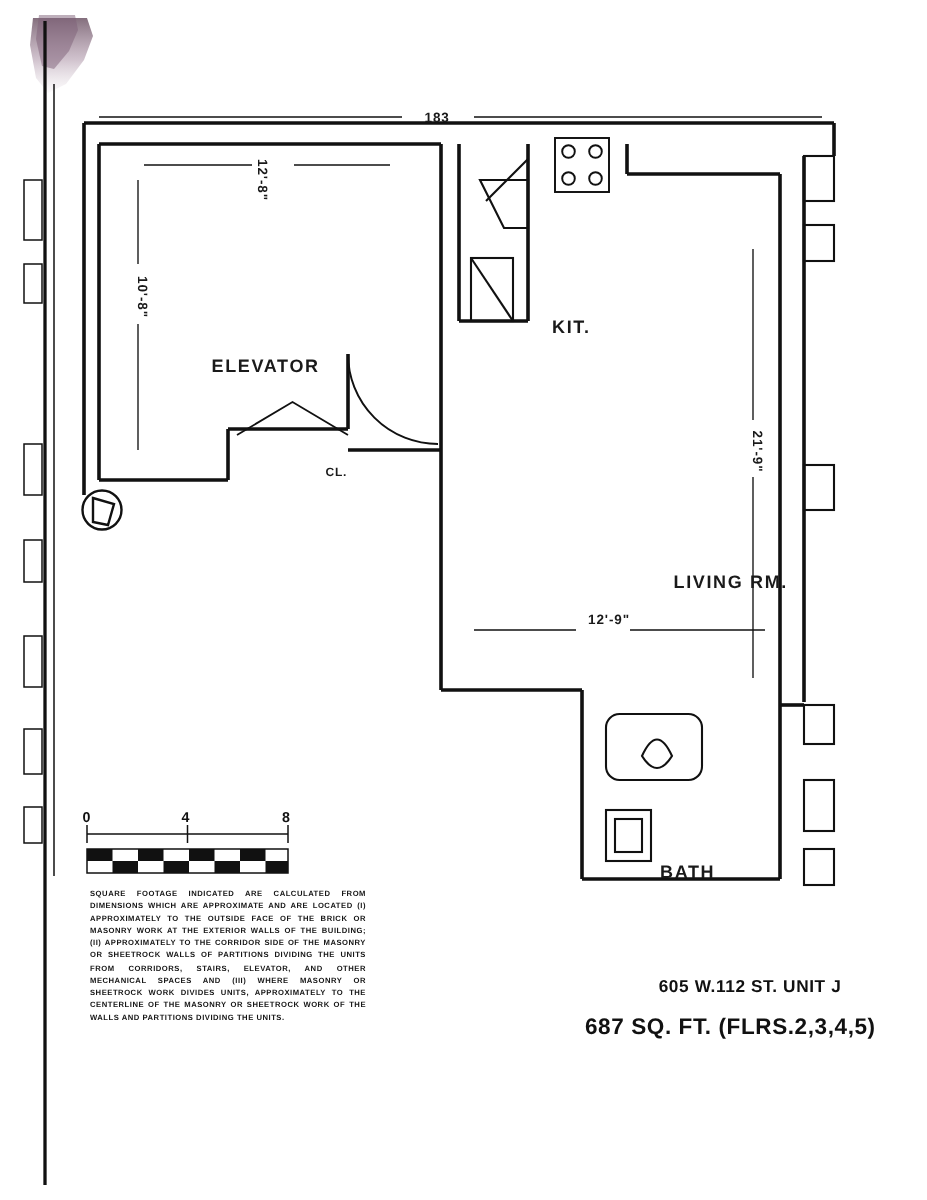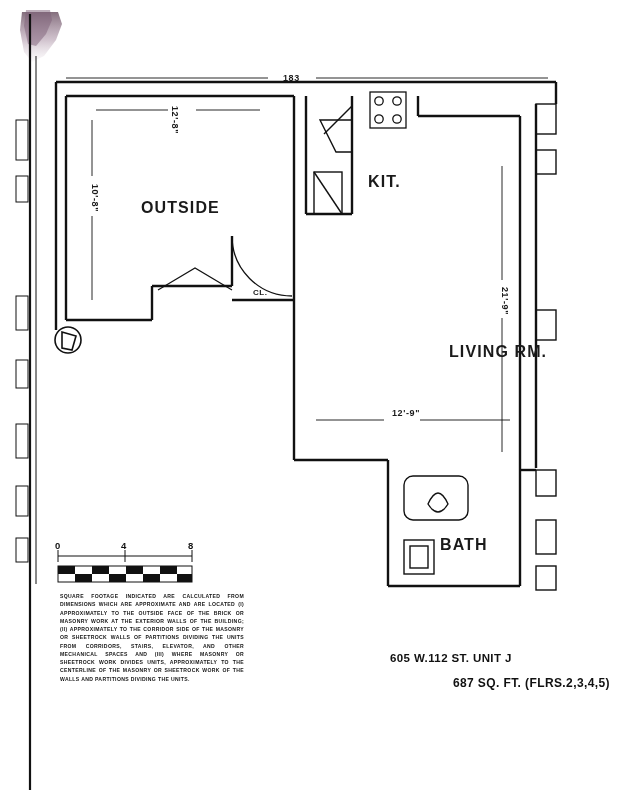--- a/index.html
+++ b/index.html
@@ -24,23 +24,24 @@
     width: 618px;
     height: 800px;
   }
   .lbl {
     position: absolute;
     color: #1a1a1a;
     font-family: "Liberation Sans", sans-serif;
     white-space: nowrap;
   }
   .room-label {
-    font-size: 16px;
+    font-size: 12px;
     letter-spacing: 1.1px;
     font-weight: 700;
+    margin-top: 38px;
   }
   .dim-label {
     font-size: 9px;
     letter-spacing: 0.6px;
     font-weight: 700;
   }
   .rot-cw {
     transform: rotate(90deg);
     transform-origin: left top;
   }
@@ -67,26 +68,26 @@
     left: 390px;
     top: 652px;
     width: 220px;
     color: #111111;
   }
   #title-block .line1 {
     font-size: 11.5px;
     letter-spacing: 0.4px;
     font-weight: 700;
     margin-bottom: 12px;
+    text-align: center;
   }
   #title-block .line2 {
-    font-size: 12px;
+    font-size: 15px;
     letter-spacing: 0.4px;
     font-weight: 700;
-    text-align: right;
   }
   .scale-num {
     font-size: 9.5px;
     font-weight: 700;
     color: #111;
   }
 </style>
 </head>
 <body>
 
@@ -231,23 +232,23 @@
       <rect x="92" y="566" width="17" height="8" fill="#111"></rect>
       <rect x="126" y="566" width="17" height="8" fill="#111"></rect>
       <rect x="160" y="566" width="17" height="8" fill="#111"></rect>
       <rect x="75" y="574" width="17" height="8" fill="#111"></rect>
       <rect x="109" y="574" width="17" height="8" fill="#111"></rect>
       <rect x="143" y="574" width="17" height="8" fill="#111"></rect>
       <rect x="177" y="574" width="15" height="8" fill="#111"></rect>
     </g>
   </svg>
 
-  <div class="lbl room-label" style="left:141px; top:199px;">OUTSIDE</div>
+  <div class="lbl room-label" style="left:141px; top:199px;">ELEVATOR</div>
   <div class="lbl room-label" style="left:368px; top:173px;">KIT.</div>
-  <div class="lbl tiny-label" style="left:217px; top:288px;margin-left:36px;">CL.</div>
+  <div class="lbl tiny-label" style="left:217px; top:310px;">CL.</div>
   <div class="lbl room-label" style="left:414px; top:343px;padding-left:35px;">LIVING RM.</div>
   <div class="lbl room-label" style="left:440px; top:536px;">BATH</div>
 
   <div class="lbl dim-label" style="left:283px; top:73px;">183</div>
   <div class="lbl dim-label rot-cw" style="left:180px; top:106px;">12'-8"</div>
   <div class="lbl dim-label rot-cw" style="left:100px; top:184px;">10'-8"</div>
   <div class="lbl dim-label rot-cw" style="left:510px; top:287px;">21'-9"</div>
   <div class="lbl dim-label" style="left:392px; top:408px;">12'-9"</div>
 
   <div class="lbl scale-num" style="left:55px; top:540px;">0</div>

